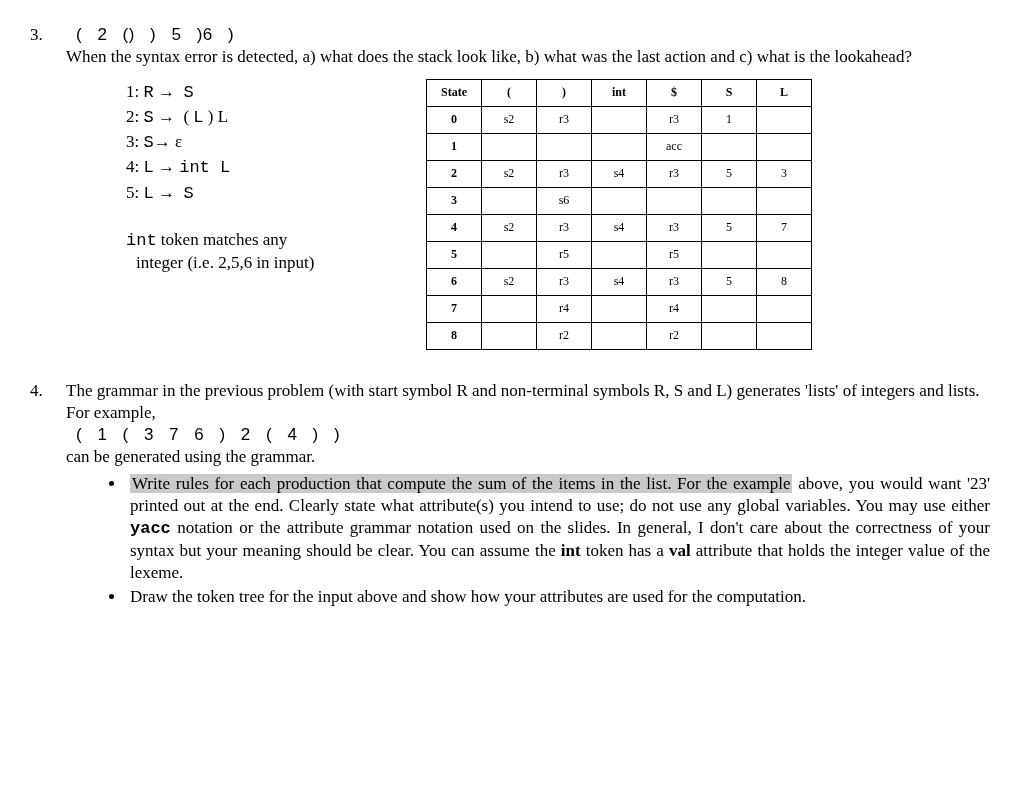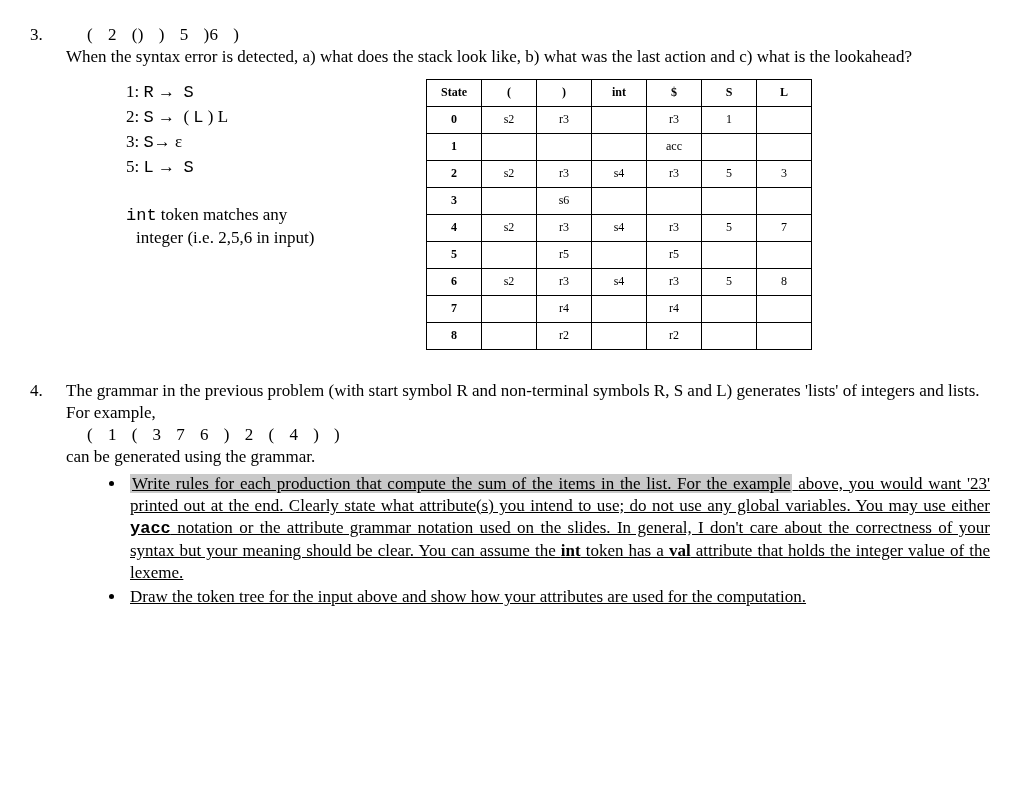--- a/index.html
+++ b/index.html
@@ -10,45 +10,45 @@
     color: #000;
     width: 1024px;
     box-sizing: border-box;
     background: #fff;
     line-height: 1.3;
   }
   .q-block { display: flex; margin-bottom: 22px; }
   .q-num { width: 36px; flex-shrink: 0; }
   .q-body { flex: 1; }
   .tokens {
-    font-family: Liberation Serif, serif;
+    font-family: Liberation Sans, sans-serif;
     word-spacing: 10px;
     letter-spacing: 0.5px;
-    margin-left: 21px;
+    margin-left: 10px;
   }
   .content-row { display: flex; align-items: flex-start; margin-top: 11px; }
   .left-col { width: 300px; padding-left: 60px; padding-top: 2px; }
   .prod-line { margin-bottom: 2px; }
   .arrow { font-family: Arial, sans-serif; }
   .mono { font-family: "Courier New", Courier, monospace; }
   .note { margin-top: 24px; }
   table.parse {
     border-collapse: collapse;
     font-size: 12px;
   }
   table.parse th, table.parse td {
     border: 1px solid #000;
     padding: 2px 0;
     text-align: center;
     font-weight: normal;
     min-width: 54px;
     height: 22px;
   }
   table.parse th { font-weight: bold; }
-  .bullets { margin: 4px 0 0 0; padding-left: 60px; text-decoration: underline; }
+  .bullets { margin: 4px 0 0 0; padding-left: 60px; }
   .bullets li { margin-bottom: 2px; text-align: justify; padding-right: 4px; padding-left: 4px; }
   .highlight {
     background: #c9c9c9;
     padding: 0 2px;
   }
   .bold { font-weight: bold; }
 </style>
 </head>
 <body>
 
@@ -61,20 +61,23 @@
     <div class="content-row">
       <div class="left-col">
         <div class="prod-line">
           <span>1:</span>&nbsp;<span class="mono">R</span>&nbsp;<span class="arrow">→</span>&nbsp;&nbsp;<span class="mono">S</span>
         </div>
         <div class="prod-line">
           <span>2:</span>&nbsp;<span class="mono">S</span>&nbsp;<span class="arrow">→</span>&nbsp;&nbsp;<span>( </span><span class="mono">L</span><span> ) L</span>
         </div>
         <div class="prod-line">
           <span>3:</span>&nbsp;<span class="mono">S</span><span class="arrow">→</span>&nbsp;<span>ε</span>
+        </div>
+        <div class="prod-line">
+          <span>4:</span>&nbsp;<span class="mono">L</span>&nbsp;<span class="arrow">→</span>&nbsp;<span class="mono">int L</span>
         </div>
         <div class="prod-line">
           <span>5:</span>&nbsp;<span class="mono">L</span>&nbsp;<span class="arrow">→</span>&nbsp;&nbsp;<span class="mono">S</span>
         </div>
         <div class="note">
           <div><span class="mono">int</span><span> token matches any</span></div>
           <div style="padding-left:10px;">integer (i.e. 2,5,6 in input)</div>
         </div>
       </div>
 

